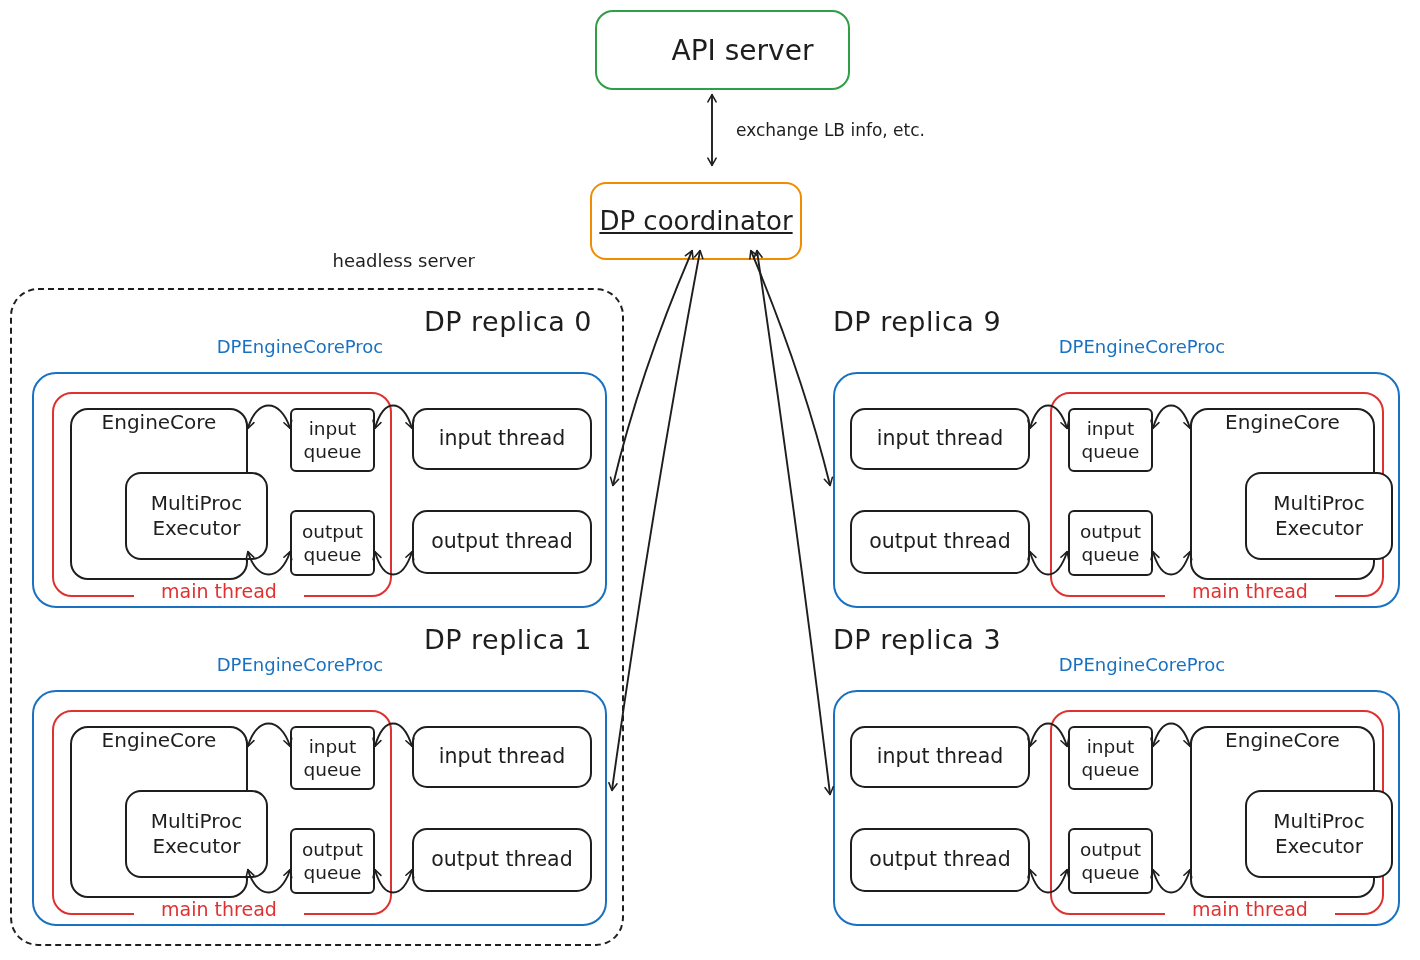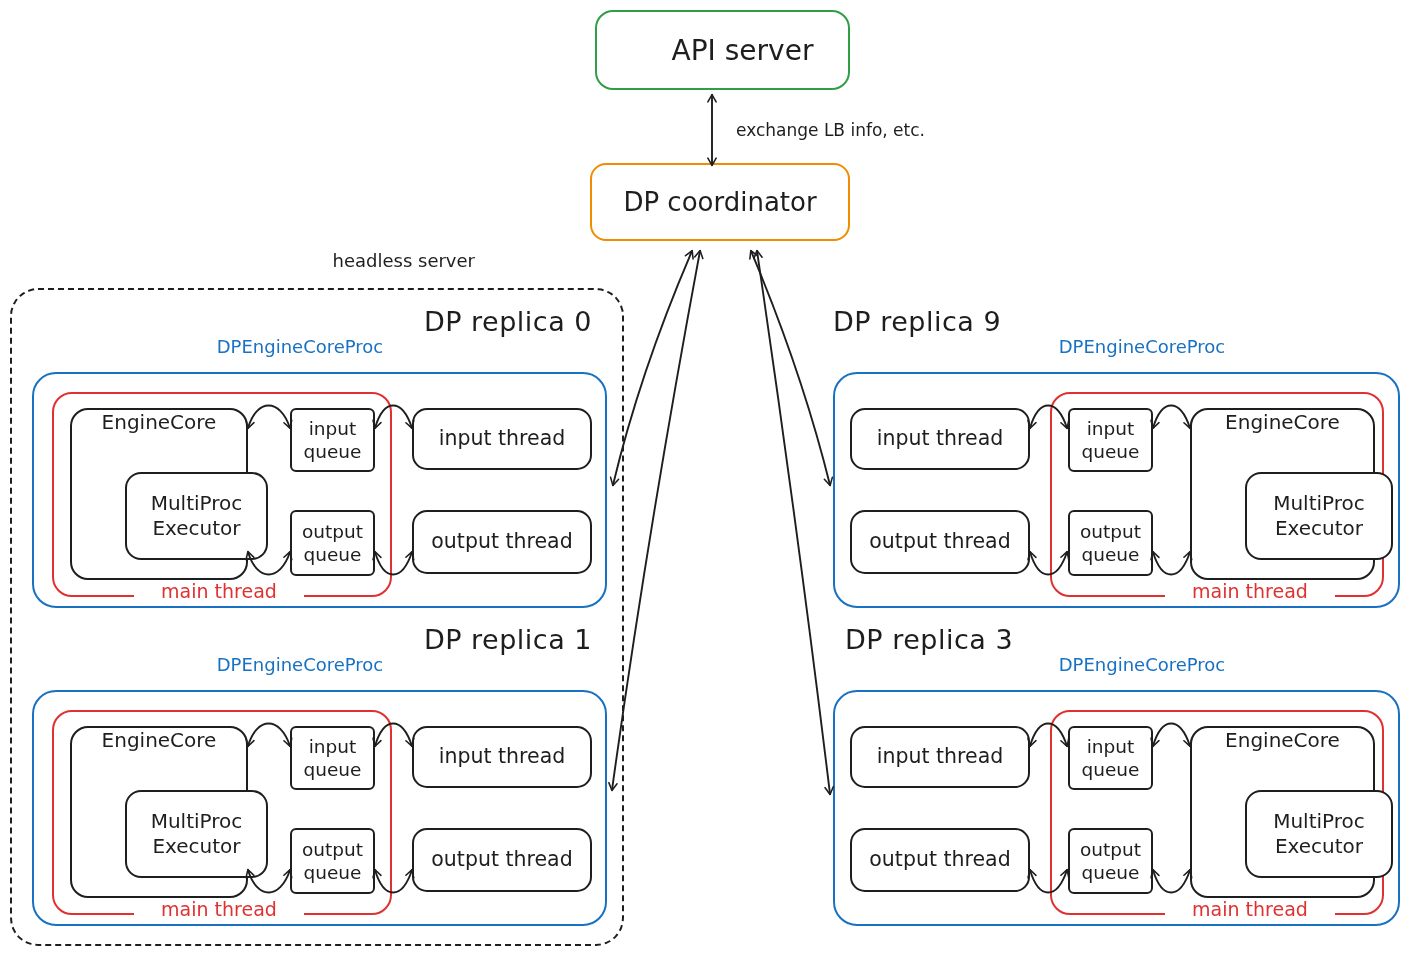--- a/index.html
+++ b/index.html
@@ -41,21 +41,21 @@
 <body>
 
 <div id="canvas">
 
   <div class="node api-box" style="left:595px;top:10px;width:255px;height:80px;">
     <span class="lbl">API server</span>
   </div>
 
   <div class="small-label" style="left:736px;top:120px;">exchange LB info, etc.</div>
 
-  <div class="node coord-box" style="left:590px;top:163px;width:260px;height:78px;">
+  <div class="node coord-box" style="left:590px;top:182px;width:212px;height:78px;text-decoration:underline;">
     <span class="lbl">DP coordinator</span>
   </div>
 
   <div class="float-label" style="left:175px;top:250px;width:300px;text-align:right;">headless server</div>
   <div class="dashed-box" style="left:10px;top:288px;width:614px;height:658px;"></div>
 
   <div class="replica" style="left:10px;top:300px;">
     <div class="replica-title" style="right:18px;top:6px;">DP replica 0</div>
     <div class="proc-label" style="left:150px;top:36px;">DPEngineCoreProc</div>
     <div class="blue-box" style="left:22px;top:72px;width:575px;height:236px;">
@@ -139,21 +139,21 @@
       </div>
       <div class="node mpe-box" style="left:374px;top:98px;width:148px;height:88px;">
         <span class="lbl"><span>MultiProc</span><br>
         <span>Executor</span></span>
       </div>
       <div class="main-thread-label" style="left:330px;top:206px;">main thread</div>
     </div>
   </div>
 
   <div class="replica" style="left:820px;top:618px;">
-    <div class="replica-title" style="left:25px;top:6px;">DP replica 3</div>
+    <div class="replica-title" style="left:13px;top:6px;">DP replica 3</div>
     <div class="proc-label" style="left:182px;top:36px;">DPEngineCoreProc</div>
     <div class="blue-box" style="left:13px;top:72px;width:567px;height:236px;">
       <div class="red-box" style="left:215px;top:18px;width:334px;height:205px;"></div>
       <div class="node t-box" style="left:15px;top:34px;width:180px;height:62px;">
         <span class="lbl">input thread</span>
       </div>
       <div class="node t-box" style="left:15px;top:136px;width:180px;height:64px;">
         <span class="lbl">output thread</span>
       </div>
       <div class="node q-box" style="left:233px;top:34px;width:85px;height:64px;">

